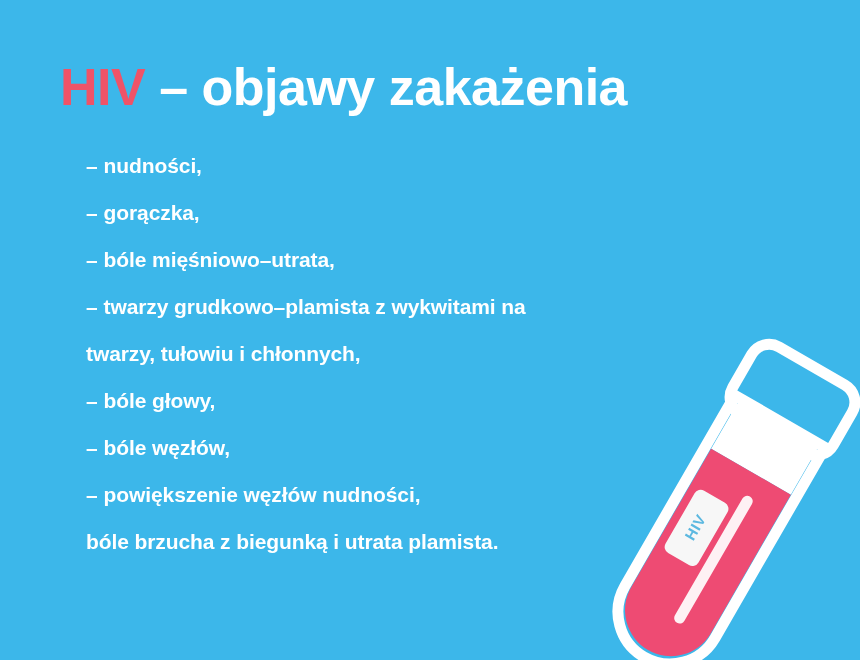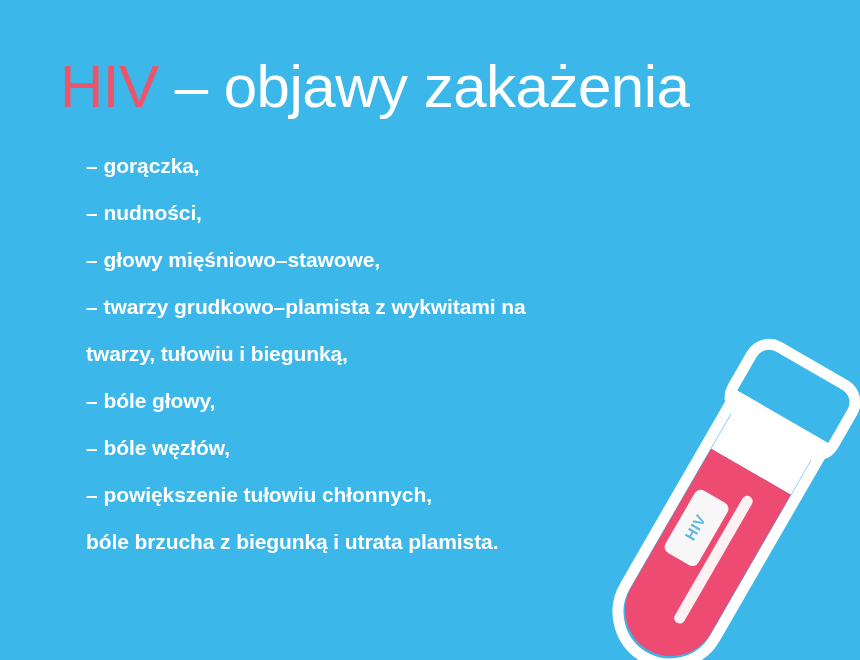--- a/index.html
+++ b/index.html
@@ -20,22 +20,22 @@
     height: 660px;
     background: #3cb7ea;
     overflow: hidden;
   }
 
   
   #title {
     position: absolute;
     left: 60px;
     top: 56px;
-    font-size: 60px;
-    font-weight: normal;
+    font-size: 52px;
+    font-weight: bold;
     letter-spacing: -0.5px;
     line-height: 62px;
     white-space: nowrap;
     color: #ffffff;
   }
   #title .accent {
     color: #ef5368;
   }
   #title .rest {
     color: #ffffff;
@@ -92,49 +92,49 @@
 
 <div id="poster">
 
   <div id="title">
     <span class="accent">HIV</span><span class="rest"> – objawy zakażenia</span>
   </div>
 
   <div id="symptom-list">
 
     <div class="symptom-line">
+      <span class="dash">–</span><span>nudności,</span>
+    </div>
+
+    <div class="symptom-line">
       <span class="dash">–</span><span>gorączka,</span>
     </div>
 
     <div class="symptom-line">
-      <span class="dash">–</span><span>nudności,</span>
-    </div>
-
-    <div class="symptom-line">
-      <span class="dash">–</span><span>głowy mięśniowo–stawowe,</span>
+      <span class="dash">–</span><span>bóle mięśniowo–utrata,</span>
     </div>
 
     <div class="symptom-line">
       <span class="dash">–</span><span>twarzy grudkowo–plamista z wykwitami na</span>
     </div>
 
     <div class="symptom-line cont">
-      <span>twarzy, tułowiu i biegunką,</span>
+      <span>twarzy, tułowiu i chłonnych,</span>
     </div>
 
     <div class="symptom-line">
       <span class="dash">–</span><span>bóle głowy,</span>
     </div>
 
     <div class="symptom-line">
       <span class="dash">–</span><span>bóle węzłów,</span>
     </div>
 
     <div class="symptom-line">
-      <span class="dash">–</span><span>powiększenie tułowiu chłonnych,</span>
+      <span class="dash">–</span><span>powiększenie węzłów nudności,</span>
     </div>
 
     <div class="symptom-line cont">
       <span>bóle brzucha z biegunką i utrata plamista.</span>
     </div>
 
   </div>
 
   <div id="test-tube">
     <svg viewBox="0 0 268 330" xmlns="http://www.w3.org/2000/svg">

